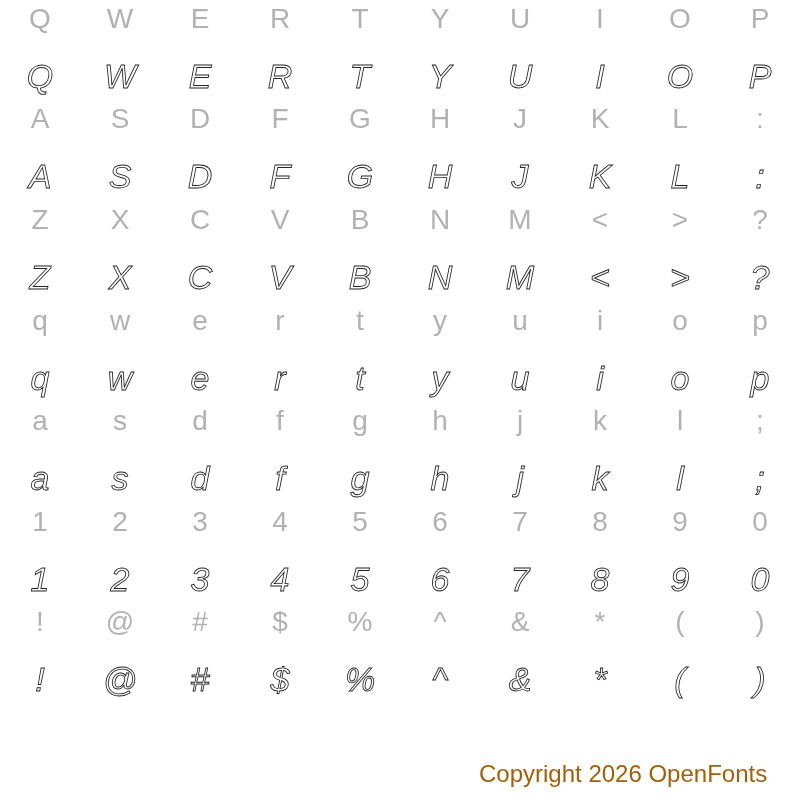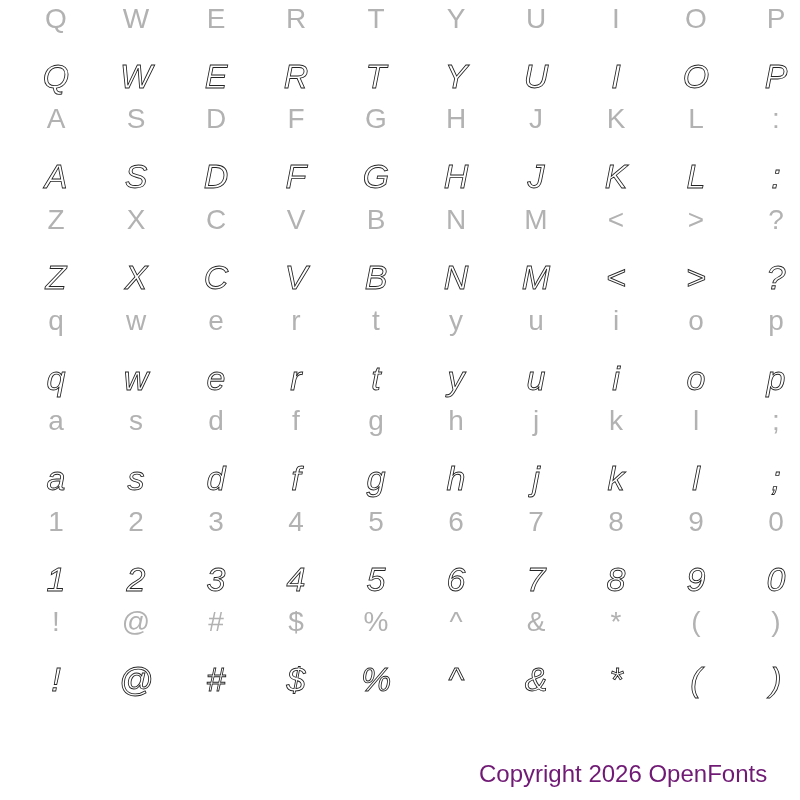--- a/index.html
+++ b/index.html
@@ -13,21 +13,21 @@
     position: relative;
     overflow: hidden;
     font-family: "Liberation Sans", sans-serif;
   }
   #specimen {
     position: absolute;
     inset: 0;
   }
   .glyph-row {
     position: absolute;
-    left: 16px;
+    left: 0;
     width: 709px;
     white-space: nowrap;
     line-height: 1;
   }
   .glyph-row.reference {
     font-size: 28px;
     font-weight: 400;
     color: #b2b2b2;
   }
   .glyph-row.preview {
@@ -46,21 +46,21 @@
   .glyph-cell {
     display: inline-block;
     width: 80px;
     text-align: center;
   }
   #copyright {
     position: absolute;
     left: 479px;
     top: 760px;
     font-size: 24px;
-    color: #701a75;
+    color: #a16207;
     white-space: nowrap;
   }
 </style>
 </head>
 <body>
 
 <main id="specimen">
   <div id="glyph-grid">
       <div class="glyph-row reference" style="top: 5px;"><span class="glyph-cell">Q</span><span class="glyph-cell">W</span><span class="glyph-cell">E</span><span class="glyph-cell">R</span><span class="glyph-cell">T</span><span class="glyph-cell">Y</span><span class="glyph-cell">U</span><span class="glyph-cell">I</span><span class="glyph-cell">O</span><span class="glyph-cell">P</span></div>
       <div class="glyph-row preview" style="top: 59px;"><span class="glyph-cell">Q</span><span class="glyph-cell">W</span><span class="glyph-cell">E</span><span class="glyph-cell">R</span><span class="glyph-cell">T</span><span class="glyph-cell">Y</span><span class="glyph-cell">U</span><span class="glyph-cell">I</span><span class="glyph-cell">O</span><span class="glyph-cell">P</span></div>

